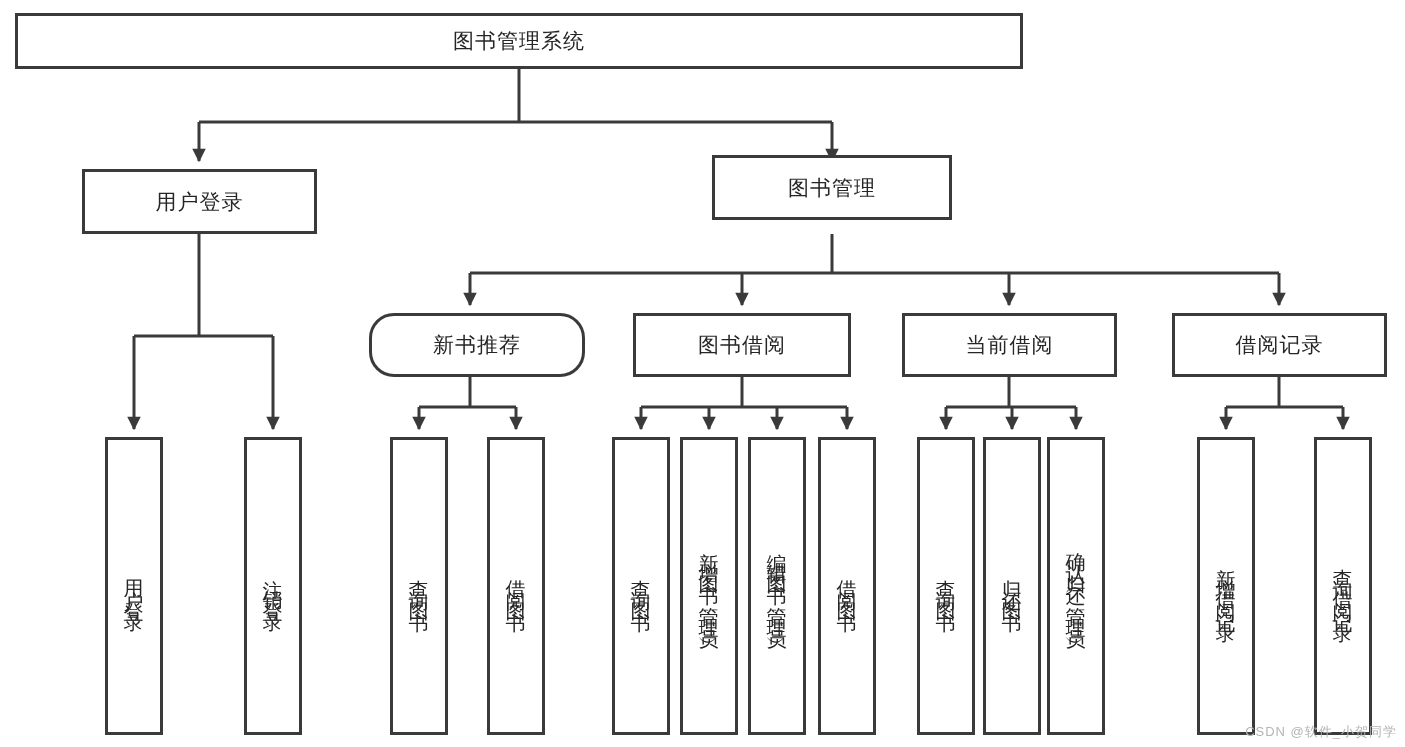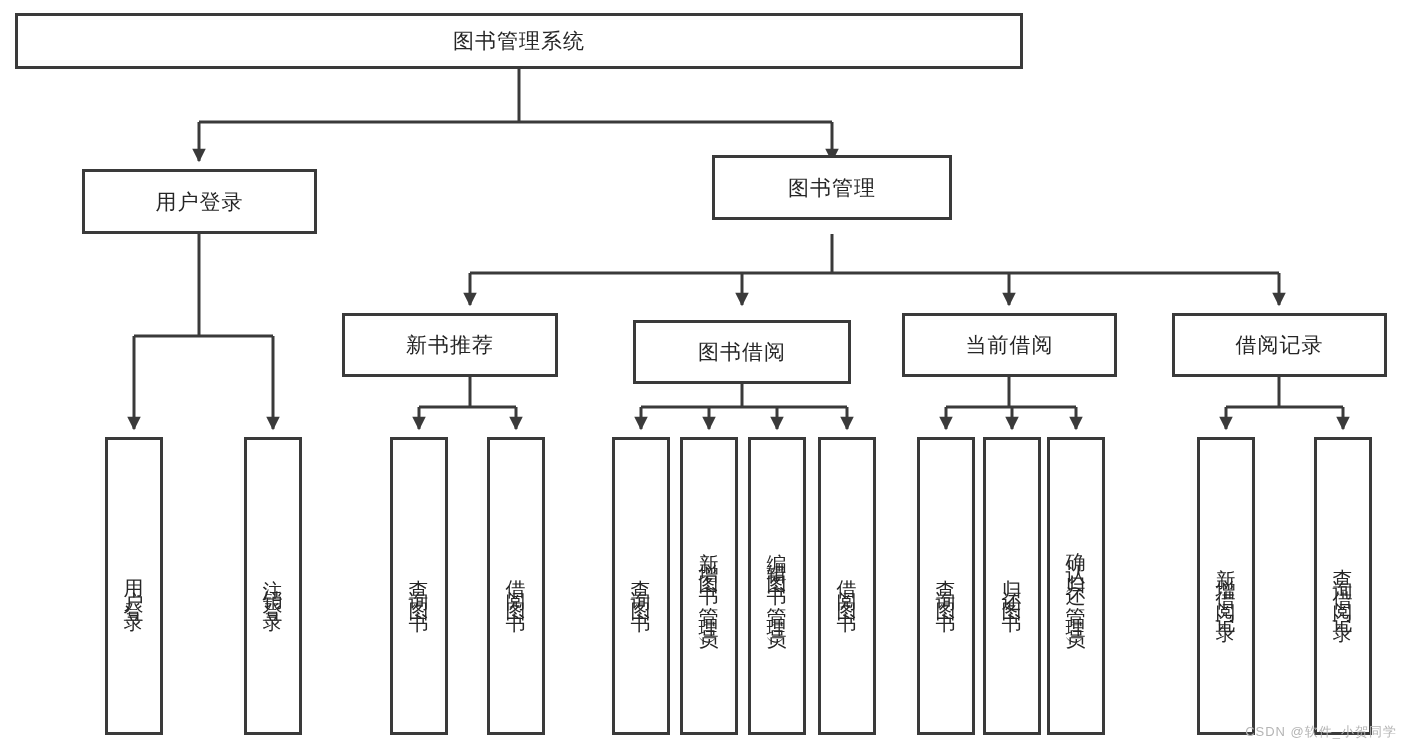--- a/index.html
+++ b/index.html
@@ -107,22 +107,22 @@
       <path d="M1226,407 V429" marker-end="url(#arrow)"></path>
       <path d="M1343,407 V429" marker-end="url(#arrow)"></path>
     </g>
   </svg>
 
   <div class="node h-node" style="left:15px; top:13px; width:1008px; height:56px;">图书管理系统</div>
 
   <div class="node h-node" style="left:82px; top:169px; width:235px; height:65px;">用户登录</div>
   <div class="node h-node" style="left:712px; top:155px; width:240px; height:65px;">图书管理</div>
 
-  <div class="node h-node" style="left:342px; top:313px; width:216px; height:64px;">新书推荐</div>
-  <div class="node h-node" style="left:633px; top:320px; width:218px; height:64px;">图书借阅</div>
+  <div class="node h-node" style="left:369px; top:313px; width:216px; height:64px;border-radius:25px;">新书推荐</div>
+  <div class="node h-node" style="left:633px; top:313px; width:218px; height:64px;">图书借阅</div>
   <div class="node h-node" style="left:1172px; top:313px; width:215px; height:64px;">借阅记录</div>
   <div class="node h-node" style="left:902px; top:313px; width:215px; height:64px;">当前借阅</div>
 
   <div class="node v-node" style="left:105px; top:437px; width:58px; height:298px;">用户登录</div>
   <div class="node v-node" style="left:244px; top:437px; width:58px; height:298px;">注销登录</div>
 
   <div class="node v-node" style="left:390px; top:437px; width:58px; height:298px;">查询图书</div>
   <div class="node v-node" style="left:487px; top:437px; width:58px; height:298px;">借阅图书</div>
 
   <div class="node v-node" style="left:612px; top:437px; width:58px; height:298px;">查询图书</div>

